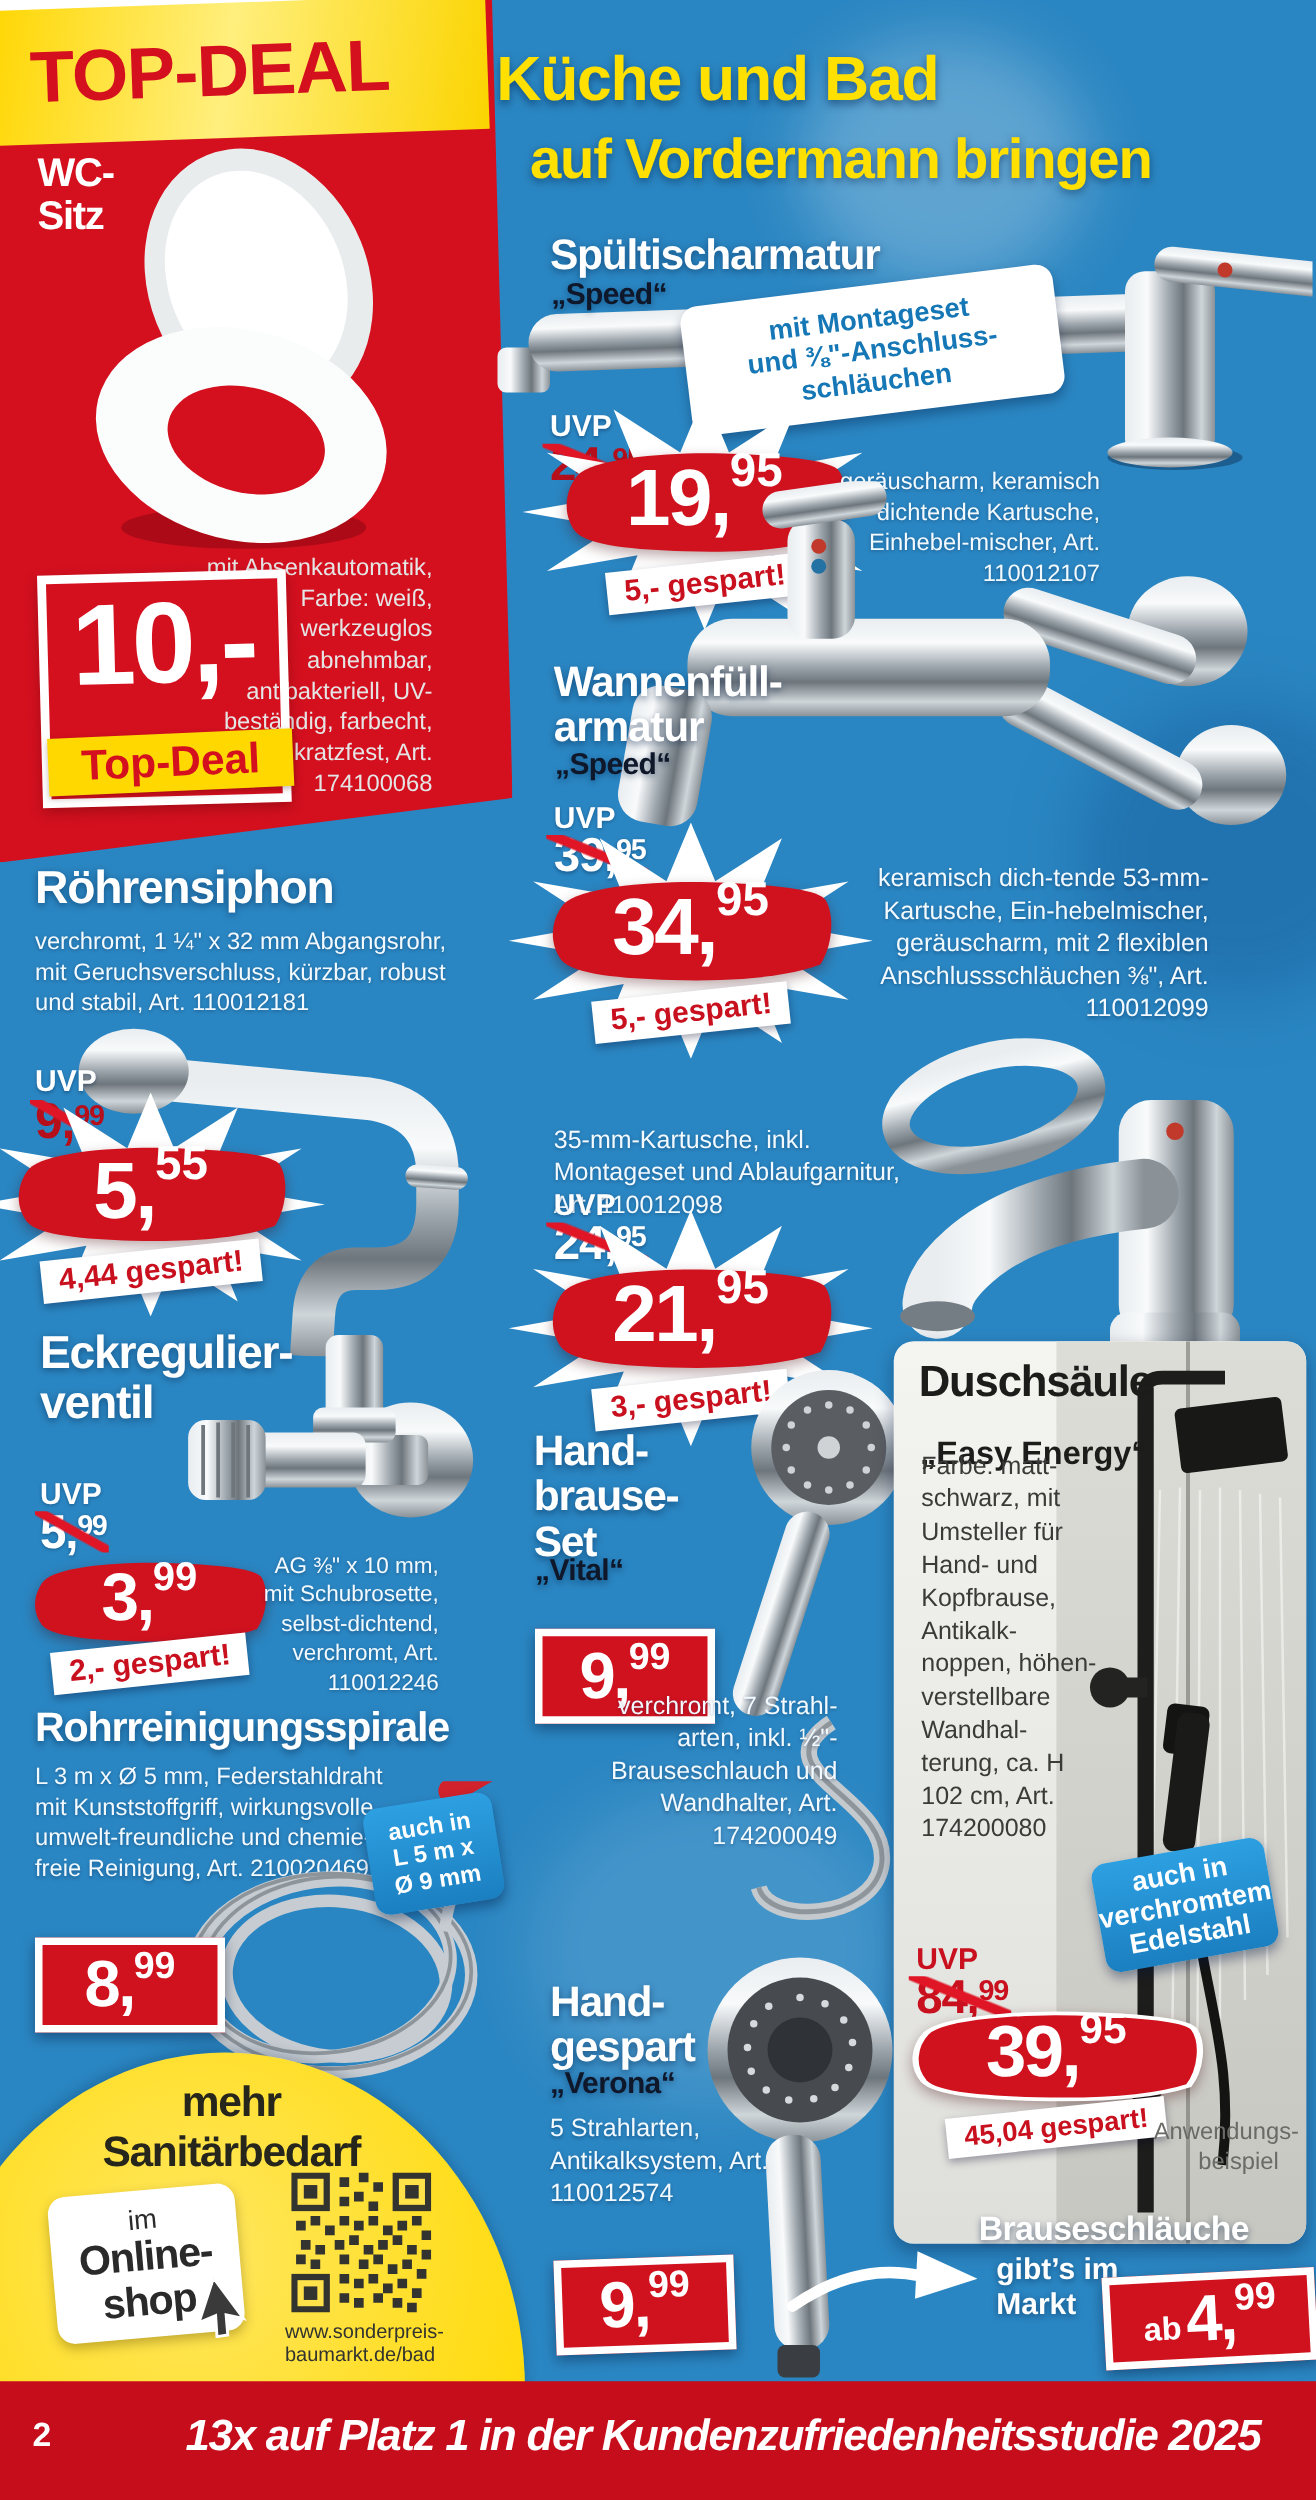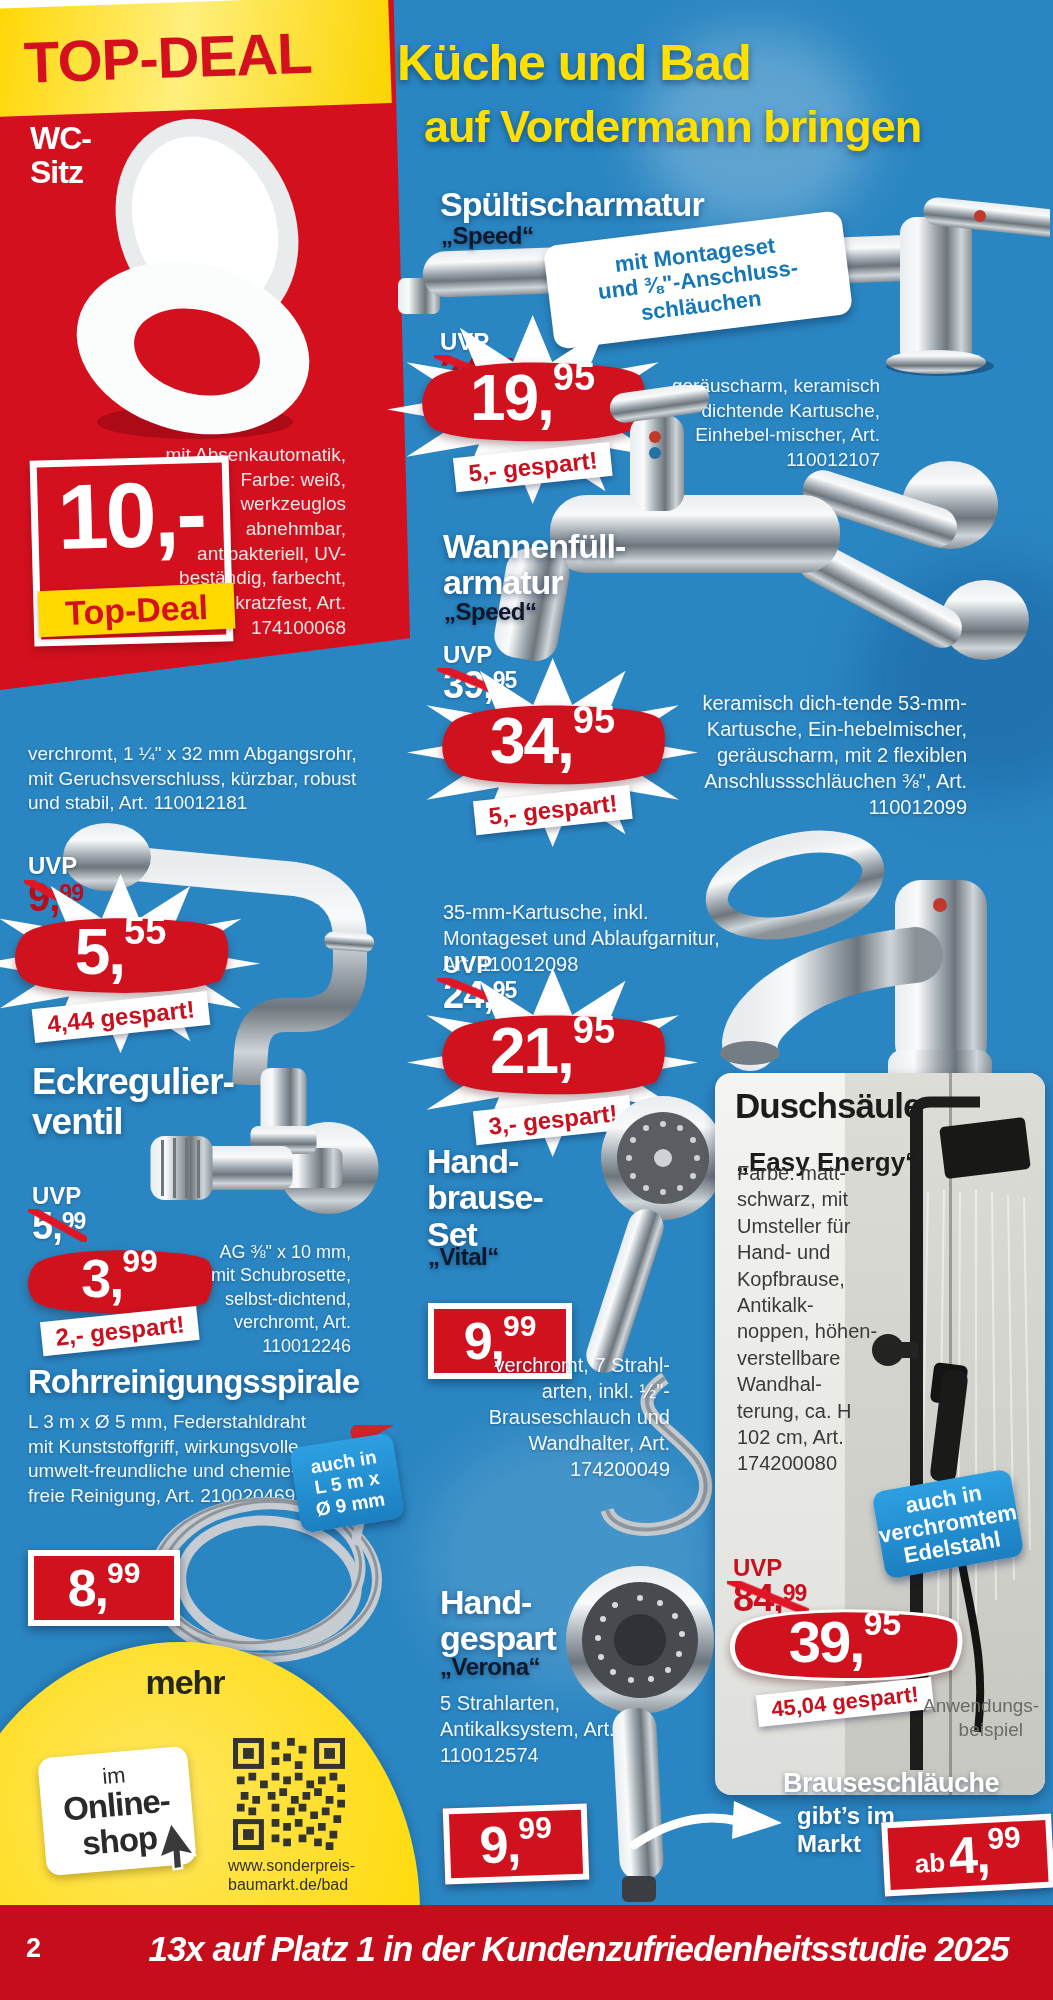--- a/index.html
+++ b/index.html
@@ -175,21 +175,21 @@
   <div class="abs variant" style="left:441px;top:222px">„Speed“</div>
   <div class="note-badge" style="left:548px;top:228px;width:300px;height:104px;transform:rotate(-7deg)">
     <div>mit Montageset</div>
     <div>und ⅜"-Anschluss-</div>
     <div>schläuchen</div>
   </div>
   <div class="abs" style="left:440px;top:330px">
     <div class="uvp-label">UVP</div>
     <div class="uvp-price dred"><span>24,</span><span class="sup">95</span><i class="strike"></i></div>
   </div>
-  <div class="burst" style="left:415px;top:345px;width:235px;height:135px">
+  <div class="burst" style="left:446px;top:345px;width:235px;height:135px">
     <svg class="star" viewBox="0 0 100 100" preserveAspectRatio="none">
         <polygon points="100,50 75.1,56.7 93.3,75 68.4,68.4 75,93.3 56.7,75.1 50,100 43.3,75.1 25,93.3 31.6,68.4 6.7,75 24.9,56.7 0,50 24.9,43.3 6.7,25 31.6,31.6 25,6.7 43.3,24.9 50,0 56.7,24.9 75,6.7 68.4,31.6 93.3,25 75.1,43.3" fill="#fff"></polygon>
       </svg>
     <svg class="blob" viewBox="0 0 240 130" preserveAspectRatio="none">
         <path d="M16,36 C30,14 96,8 136,10 C176,12 222,16 230,30 C238,48 236,84 226,106 C196,122 150,126 104,124 C64,122 24,118 14,100 C4,80 6,54 16,36 Z" fill="#d0121f"></path>
       </svg>
     <div class="blob-price">
         <span class="bp-int">19,</span>
         <span class="bp-sup">95</span>
       </div>
@@ -226,20 +226,21 @@
         <path d="M16,36 C30,14 96,8 136,10 C176,12 222,16 230,30 C238,48 236,84 226,106 C196,122 150,126 104,124 C64,122 24,118 14,100 C4,80 6,54 16,36 Z" fill="#d0121f"></path>
       </svg>
     <div class="blob-price">
         <span class="bp-int">34,</span>
         <span class="bp-sup">95</span>
       </div>
     <div class="save">5,- gespart!</div>
   </div>
   <div class="abs desc" style="left:693px;top:690px;width:274px;text-align:right;font-size:20px">keramisch dich-tende 53-mm-Kartusche, Ein-hebelmischer, geräuscharm, mit 2 flexiblen Anschlussschläuchen ⅜", Art. 110012099</div>
 
+  <div class="abs h1" style="left:28px;top:690px;font-size:37px">Röhrensiphon</div>
   <div class="abs desc" style="left:28px;top:742px;width:340px">verchromt, 1 ¼" x 32 mm Abgangsrohr, mit Geruchsverschluss, kürzbar, robust und stabil, Art. 110012181</div>
   <svg class="abs" style="left:45px;top:815px" width="350" height="270" viewBox="0 0 350 270">
     <path d="M80,48 L250,64 Q305,72 305,125 L305,148 Q305,202 252,200 L240,200 Q208,200 206,238 L204,270" fill="none" stroke="url(#chromeH)" stroke-width="34" stroke-linejoin="round"></path>
     <ellipse cx="62" cy="42" rx="44" ry="34" fill="url(#chromeH)"></ellipse>
     <rect x="280" y="116" width="50" height="18" rx="9" fill="url(#chromeH)" transform="rotate(4 280 116)"></rect>
   </svg>
   <div class="abs" style="left:28px;top:854px">
     <div class="uvp-label">UVP</div>
     <div class="uvp-price dred" style="font-size:40px"><span>9,</span><span class="sup">99</span><i class="strike"></i></div>
   </div>
@@ -473,20 +474,21 @@
   </div>
   <div class="price-tag" style="left:883px;top:1818px;width:158px;height:62px;transform:rotate(-3deg)">
     <span class="pt-prefix">ab</span>
     <span class="pt-int">4,</span>
       <span class="pt-sup">99</span>
   </div>
 
   <div class="shop-ellipse"></div>
   <div class="shop-title">
     <div>mehr</div>
+    <div>Sanitärbedarf</div>
   </div>
   <div class="shop-badge">
     <div class="l1">im</div>
     <div class="l2">Online-</div>
     <div class="l3">shop</div>
   </div>
   <svg class="abs" style="left:157px;top:1823px;z-index:32" width="50" height="50" viewBox="0 0 32 32">
     <path d="M4,2 L4,26 L11,20 L15,30 L20,27.5 L16,18 L25,17 Z" fill="#3a3a3a" stroke="#fff" stroke-width="1.5" transform="rotate(18 14 16)"></path>
   </svg>
   <svg class="abs" style="left:233px;top:1738px;z-index:31" width="112" height="112" viewBox="0 0 29 29">

